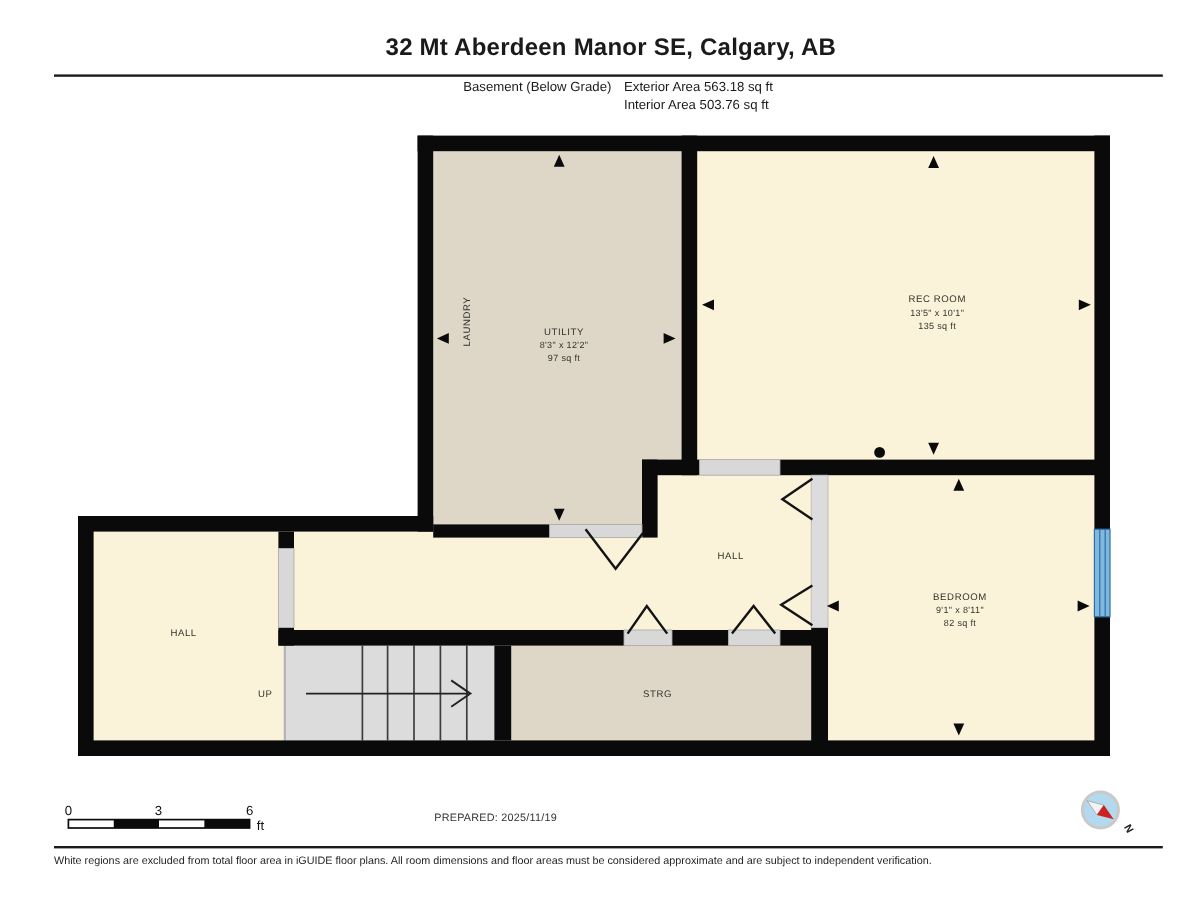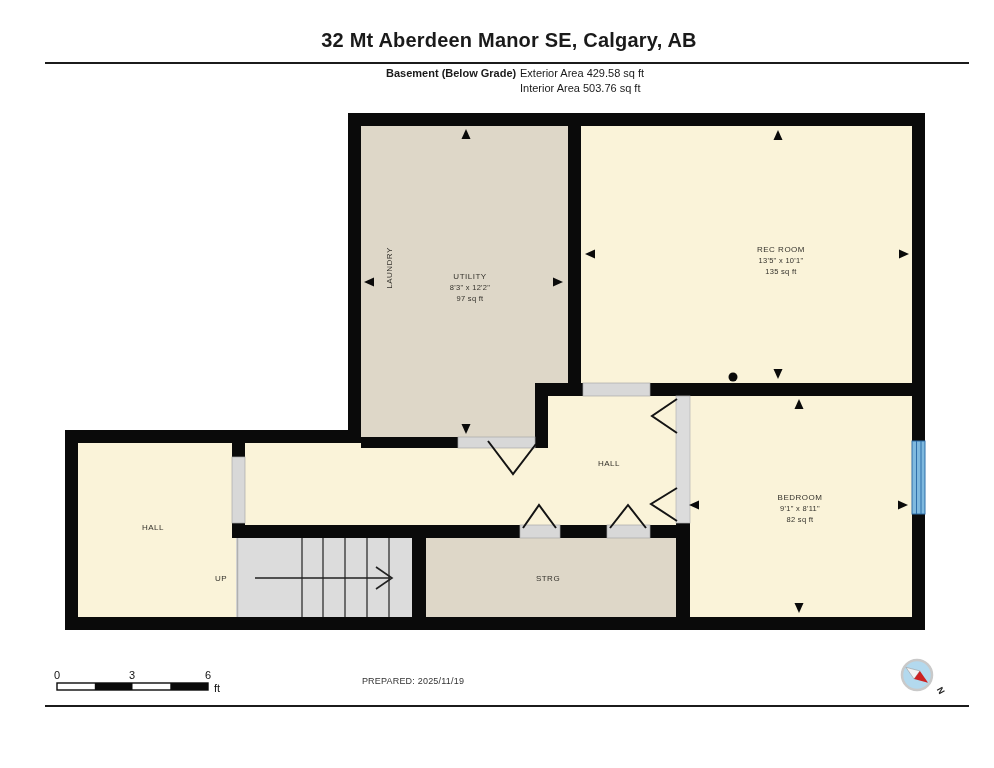--- a/index.html
+++ b/index.html
@@ -5,21 +5,21 @@
   html,body{margin:0;padding:0;background:#fff;}
   .page{
     position:relative;width:994px;height:768px;background:#ffffff;
     font-family:"Liberation Sans",sans-serif;color:#1a1a1a;overflow:hidden;
   }
   .abs{position:absolute;margin-left:12px;}
   .title{top:29px;left:0;width:994px;text-align:center;font-size:20px;font-weight:bold;letter-spacing:0.2px;}
   .rule{left:33px;width:924px;height:2px;background:#1b1b1b;}
   .rule-top{top:62px;}
   .rule-bottom{top:705px;}
-  .floor-label{top:67px;left:374px;font-size:11px;font-weight:bold;}
+  .floor-label{top:67px;left:374px;font-size:11px;font-weight:normal;}
   .area-line1{top:67px;left:508px;font-size:11px;}
   .area-line2{top:82px;left:508px;font-size:11px;text-align:right;}
   .prepared{top:676px;left:0;width:802px;text-align:center;font-size:9px;color:#333;letter-spacing:0.2px;}
   .disclaimer{top:712px;left:33px;width:930px;font-size:9px;color:#1f1f1f;}
   svg{position:absolute;left:0;top:0;}
   .wall{fill:#0a0a0a;}
   .room-yellow{fill:#faf3d9;}
   .room-beige{fill:#ded7c8;}
   .stairs-fill{fill:#dcdcdc;}
   .door{fill:#d8d8d8;stroke:#a9a9a9;stroke-width:0.7;}
@@ -39,21 +39,21 @@
   .north{font-family:"Liberation Sans",sans-serif;font-size:9px;font-weight:bold;fill:#222;text-anchor:middle;}
 </style>
 </head>
 <body>
 
 <div class="page">
 
   <div class="abs title">32 Mt Aberdeen Manor SE, Calgary, AB</div>
   <div class="abs rule rule-top"></div>
   <div class="abs floor-label">Basement (Below Grade)</div>
-  <div class="abs area-line1">Exterior Area 429.58 sq ft</div>
+  <div class="abs area-line1">Exterior Area 563.18 sq ft</div>
   <div class="abs area-line2">Interior Area 503.76 sq ft</div>
 
   <svg width="994" height="768" viewBox="0 0 994 768">
 
     <g>
       <rect x="355" y="120" width="220" height="325" class="room-beige"></rect>
       <rect x="575" y="120" width="345" height="276" class="room-yellow"></rect>
       <rect x="683" y="390" width="237" height="234" class="room-yellow"></rect>
       <rect x="72" y="437" width="166" height="187" class="room-yellow"></rect>
       <rect x="238" y="443" width="312" height="88" class="room-yellow"></rect>
@@ -163,14 +163,15 @@
     <g>
       <circle cx="917" cy="675" r="15" fill="#b3d9ee" stroke="#c9c9c9" stroke-width="2.5"></circle>
       <polygon points="905.9,667.3 914.1,679.1 919.9,670.9" fill="#f2f2f2" stroke="#9a9a9a" stroke-width="0.6"></polygon>
       <polygon points="928.1,682.7 914.1,679.1 919.9,670.9" fill="#cc2222"></polygon>
       <text x="938" y="692" class="north" transform="rotate(60 938 692)">N</text>
     </g>
   </svg>
 
   <div class="abs prepared">PREPARED: 2025/11/19</div>
   <div class="abs rule rule-bottom"></div>
+  <div class="abs disclaimer">White regions are excluded from total floor area in iGUIDE floor plans. All room dimensions and floor areas must be considered approximate and are subject to independent verification.</div>
 
 </div>
 
 </body></html>

